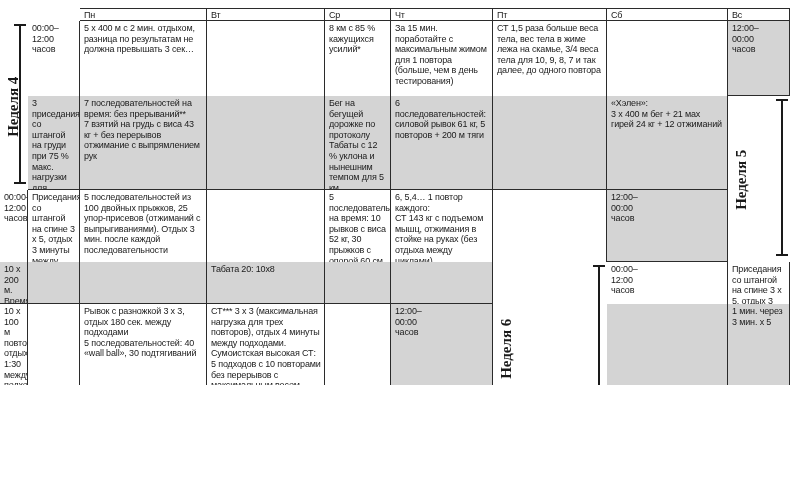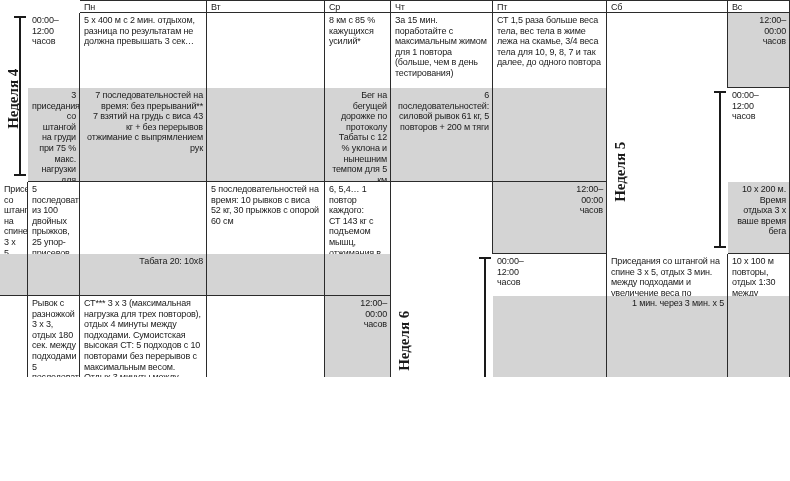--- a/index.html
+++ b/index.html
@@ -4,39 +4,39 @@
 <style>
   html,body{margin:0;padding:0;background:#fff;}
   body{font-family:"Liberation Sans",sans-serif;color:#1a1a1a;-webkit-font-smoothing:antialiased;}
   .schedule{
     position:relative;
     width:790px;height:377px;
     display:grid;
     grid-template-columns:28px 52px 127px 118px 66px 102px 114px 121px 62px;
     grid-template-rows:13px 75px 94px 72px 42px 129px 56px;
     box-sizing:border-box;
-    font-size:9px;line-height:1.18;
+    font-size:9px;line-height:1.18;margin-top:8px;
   }
   .schedule *{box-sizing:border-box;}
   .corner{grid-column:span 2;}
   .cell{
     border-right:1px solid var(--line,#2b2b2b);
     padding:2px 3px 2px 4px;
     overflow:hidden;
     white-space:pre-line;
     letter-spacing:-0.15px;
   }
   .head{
     border-top:1px solid var(--line,#2b2b2b);
     border-bottom:1px solid var(--line,#2b2b2b);
     padding-top:0;padding-bottom:0;
     line-height:12px;
   }
   .time{white-space:pre-line;}
-  .pm{background:var(--shade,#d4d4d4);border-bottom:1px solid var(--line,#2b2b2b);text-align:right;}
+  .pm{background:var(--shade,#d4d4d4);border-bottom:1px solid var(--line,#2b2b2b);}
   .pm.noline{border-bottom:none;}
   .week{position:relative;}
   .week-label{
     position:absolute;left:-16px;top:50%;width:60px;
     transform:rotate(-90deg);transform-origin:center;
     margin-top:-8px;
     font-family:"Liberation Serif",serif;font-weight:bold;font-size:15px;
     text-align:center;white-space:nowrap;
   }
   .bracket{
@@ -80,20 +80,22 @@
 часов</div>
   <div class="cell pm">3 приседания со штангой на груди при 75 % макс. нагрузки для одного повтора через минуту в течение 5 минут
 Отдых 10 минут…
 СТ 8 х 1 через минуту при 90 %</div>
   <div class="cell pm">7 последовательностей на время: без прерываний**
 7 взятий на грудь с виса 43 кг + без перерывов отжимание с выпрямлением рук</div>
   <div class="cell pm"></div>
   <div class="cell pm">Бег на бегущей дорожке по протоколу Табаты с 12 % уклона и нынешним темпом для 5 км</div>
   <div class="cell pm">6 последовательностей: силовой рывок 61 кг, 5 повторов + 200 м тяги</div>
   <div class="cell pm"></div>
+  <div class="cell pm">«Хэлен»:
+3 х 400 м бег + 21 мах гирей 24 кг + 12 отжиманий</div>
 
   <div class="week" style="grid-row:span 2">
     <span class="week-label">Неделя 5</span>
     <span class="bracket"></span>
   </div>
   <div class="cell time">00:00–
 12:00
 часов</div>
   <div class="cell">Приседания со штангой на спине 3 х 5, отдых 3 минуты между подходами… 21/15/9 приседаний со штангой 84 кг на груди, подтягивания до груди</div>
   <div class="cell">5 последовательностей из 100 двойных прыжков, 25 упор-присевов (отжиманий с выпрыгиваниями). Отдых 3 мин. после каждой последовательности</div>

